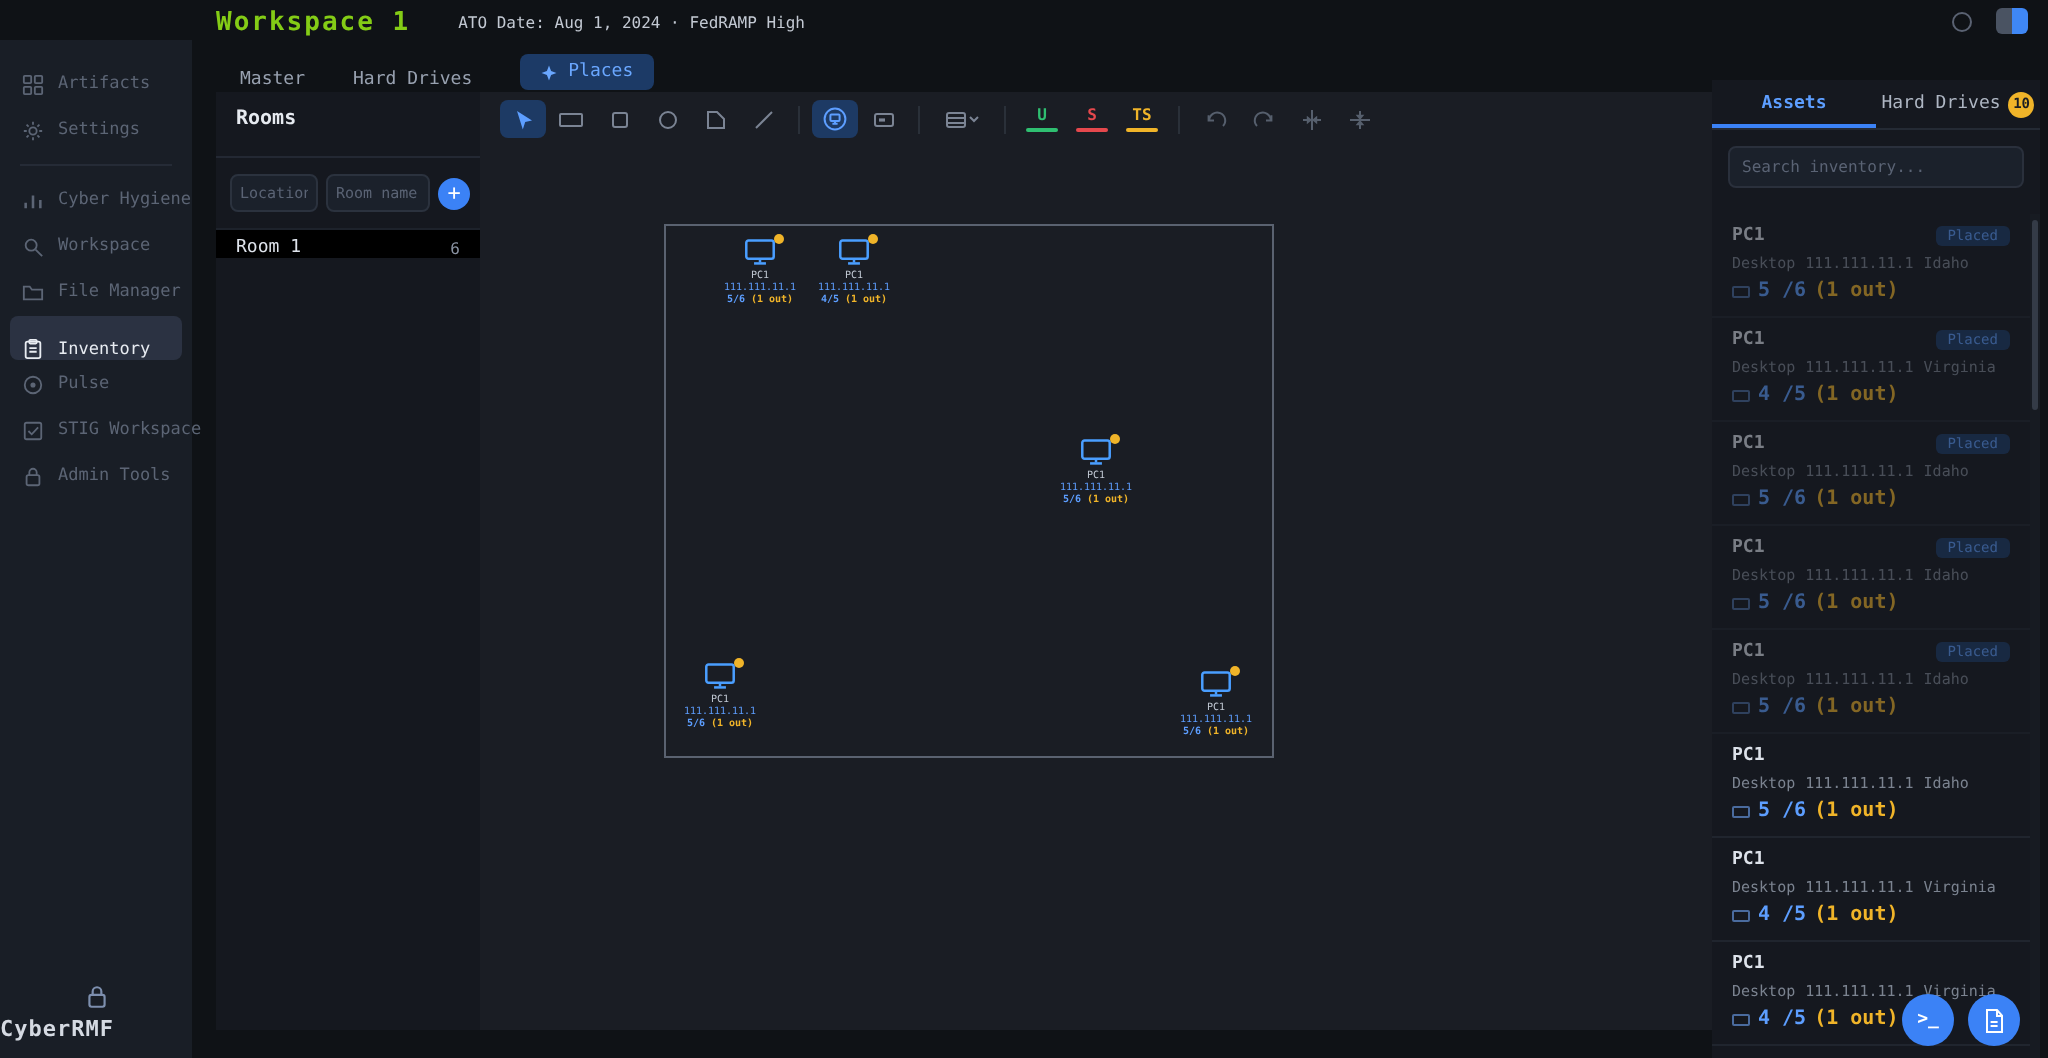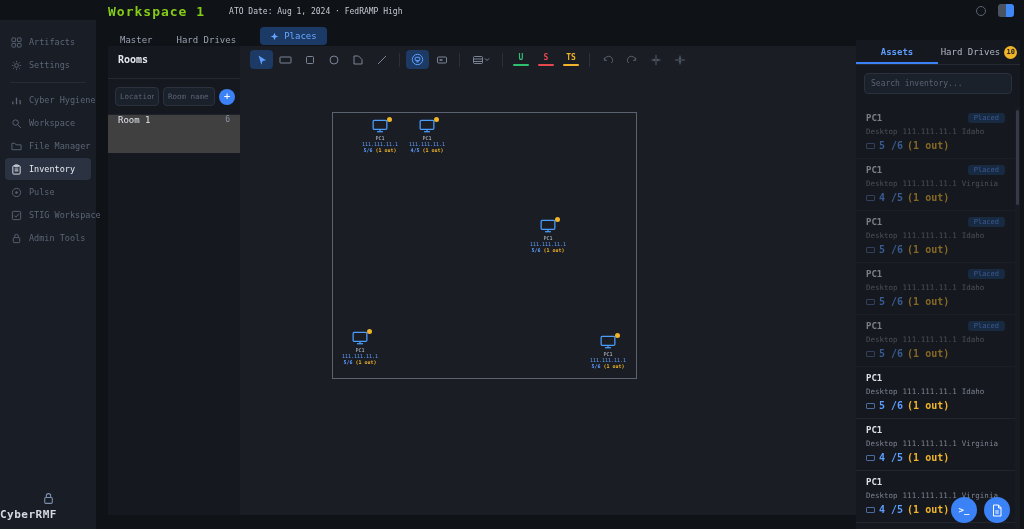--- a/index.html
+++ b/index.html
@@ -19,21 +19,21 @@
   .status-circle { width:10px; height:10px; border:1.5px solid #5a6272; border-radius:50%; }
   .panel-toggle { width:16px; height:13px; border-radius:3px; overflow:hidden; display:flex; }
   .panel-toggle .pt-l { width:8px; background:#4a5362; }
   .panel-toggle .pt-r { width:8px; background:#3f87f5; }
 
   
   .sidebar { position:absolute; left:0; top:20px; width:96px; height:509px; background:#191e26; }
   .side-list { padding-top:10px; }
   .side-item { height:22px; margin:1px 5px; padding-left:6px; display:flex; align-items:center; gap:7px;
                color:#5c6575; font-size:8.5px; border-radius:4px; cursor:pointer; white-space:nowrap; }
-  .side-item.active { background:#2b3242; color:#e8ecf2; }
+  .side-item.active { background:#2b3242; color:#e8ecf2;align-items:flex-end; }
   .side-divider { height:1px; background:#252b36; margin:6px 10px; }
   .side-icon { flex:0 0 auto; display:flex; }
   .brand-box { position:absolute; bottom:8px; left:0; width:96px; text-align:left; }
   .brand-lock { display:flex; justify-content:center; margin-bottom:3px; color:#7d8fae; }
   .brand-name { font-size:11px; font-weight:bold; color:#d5dae2; letter-spacing:0.5px; }
 
   
   .main-tabs { position:absolute; left:120px; top:27px; display:flex; align-items:flex-end; gap:24px; }
   .main-tab { font-size:9px; color:#98a1b0; cursor:pointer; display:flex; align-items:center; gap:5px; }
   .main-tab.active { background:#1c3a66; color:#6aa7ff; padding:4px 10px; border-radius:4px; }
@@ -41,21 +41,21 @@
   
   .rooms-panel { position:absolute; left:108px; top:46px; width:132px; height:469px; background:#15181f; }
   .rooms-header { padding:8px 10px 13px; font-size:10px; font-weight:bold; color:#e6eaf0; border-bottom:1px solid #232833; }
   .rooms-form { padding:8px 7px; display:flex; gap:4px; align-items:center; border-bottom:1px solid #1d222b; }
   .rooms-form input { background:#1b212b; border:1px solid #2b323e; border-radius:4px; color:#aab2c0;
                       font-size:7.5px; padding:4px 4px; font-family:inherit; outline:none; }
   .inp-location { width:44px; } .inp-roomname { width:52px; }
   .rooms-form input::placeholder { color:#5a6374; }
   .add-room-btn { width:16px; height:16px; flex:0 0 16px; border-radius:50%; background:#3b82f6; color:#fff;
                   border:none; font-size:11px; line-height:14px; cursor:pointer; font-family:inherit; }
-  .room-row { height:38px; background:#404040; display:flex; justify-content:space-between; align-items:flex-start;
+  .room-row { height:14px; background:#000000; display:flex; justify-content:space-between; align-items:flex-end;
               padding:0 10px; font-size:9px; color:#dfe4ec; cursor:pointer; }
   .room-count { color:#8a93a3; font-size:8px; }
 
   
   .canvas-panel { position:absolute; left:240px; top:46px; width:616px; height:469px; background:#1a1d24; }
   .canvas-toolbar { position:absolute; top:4px; left:10px; display:flex; align-items:center; gap:1px; }
   .tool-btn { width:23px; height:19px; border:none; background:transparent; border-radius:4px; color:#7b8494;
               display:flex; align-items:center; justify-content:center; cursor:pointer; }
   .tool-btn.sel { background:#1d3a64; color:#5d9eff; }
   .tool-btn.muted { color:#565f6d; }

